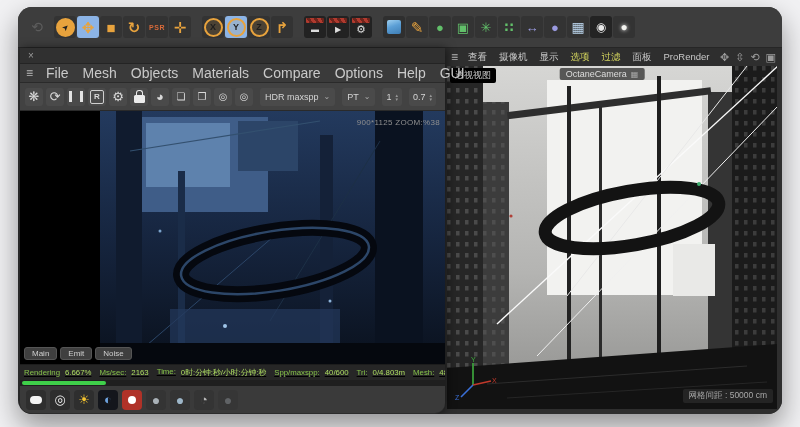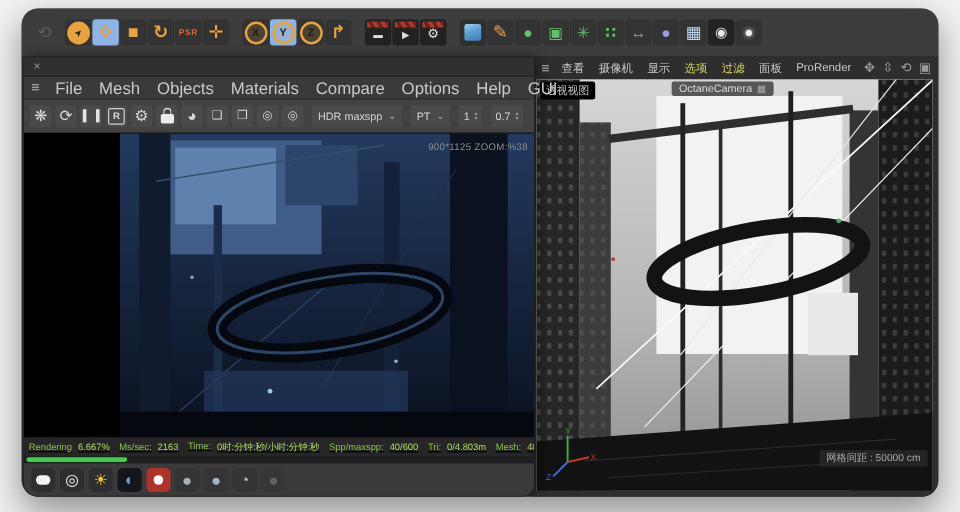--- a/index.html
+++ b/index.html
@@ -88,21 +88,21 @@
   .viewport{flex:1;display:flex;flex-direction:column;background:#2e2e2e;}
   .vp-menubar{height:18px;background:#2e2e2e;display:flex;align-items:center;padding:0 6px;gap:2px;}
   .vp-menubar .menu-item{font-size:9.5px;padding:0 6px;}
   .vp-right-icons{margin-left:auto;display:flex;gap:6px;align-items:center;}
   .vp-nav-icon{color:#9a9a9a;font-size:11px;cursor:pointer;line-height:1;}
   .vp-canvas{flex:1;margin:0 5px 5px 2px;position:relative;background:#9a9a9a;overflow:hidden;}
   .vp-canvas svg.scene{position:absolute;inset:0;}
   .vp-view-label{position:absolute;top:2px;left:3px;background:#000;color:#c8c8c8;font-size:9px;padding:1px 5px;border-radius:2px;}
   .vp-camera-label{position:absolute;top:2px;left:47%;transform:translateX(-50%);background:rgba(55,55,55,.8);color:#ddd;font-size:9px;padding:1px 6px;border-radius:2px;display:flex;gap:4px;align-items:center;white-space:nowrap;}
   .vp-camera-label .cam-glyph{color:#aaa;font-size:8px;}
-  .vp-grid-label{position:absolute;bottom:20px;right:4px;background:rgba(40,40,40,.85);color:#a8a8a8;font-size:8.5px;padding:1px 6px;border-radius:2px;white-space:nowrap;}
+  .vp-grid-label{position:absolute;bottom:6px;right:4px;background:rgba(40,40,40,.85);color:#a8a8a8;font-size:8.5px;padding:1px 6px;border-radius:2px;white-space:nowrap;}
   .axis-gizmo{position:absolute;left:6px;bottom:8px;}
 </style>
 </head>
 <body>
 
 <div class="app-window">
 
   <div class="top-toolbar">
     <div class="tb-icons">
 
@@ -331,20 +331,28 @@
           <line x1="360" y1="30" x2="250" y2="210" stroke="#1d3046" stroke-width="1"></line>
           <ellipse cx="255" cy="150" rx="95" ry="30" fill="none" stroke="#05080f" stroke-width="16" transform="rotate(-9 255 150)"></ellipse>
           <ellipse cx="255" cy="150" rx="95" ry="30" fill="none" stroke="#2c4668" stroke-width="2.5" transform="rotate(-9 255 150)"></ellipse>
           <rect x="150" y="198" width="170" height="40" fill="#24395c" opacity=".7"></rect>
           <rect x="80" y="232" width="345" height="21" fill="#05080e"></rect>
           <circle cx="205" cy="215" r="2" fill="#9fc4e8"></circle>
           <circle cx="310" cy="190" r="1.5" fill="#8db4da"></circle>
           <circle cx="140" cy="120" r="1.5" fill="#7ba3cc"></circle>
         </svg>
         <span class="zoom-overlay">900*1125 ZOOM:%38</span>
+        <div class="pass-buttons">
+
+            <span class="pass-btn">Main</span>
+
+            <span class="pass-btn">Emit</span>
+
+            <span class="pass-btn">Noise</span>
+          </div>
       </div>
 
       <div class="lv-status">
 
           <span class="stat">
             <span class="stat-label">Rendering</span>
             <span class="stat-value">6.667%</span>
           </span>
 
           <span class="stat">

